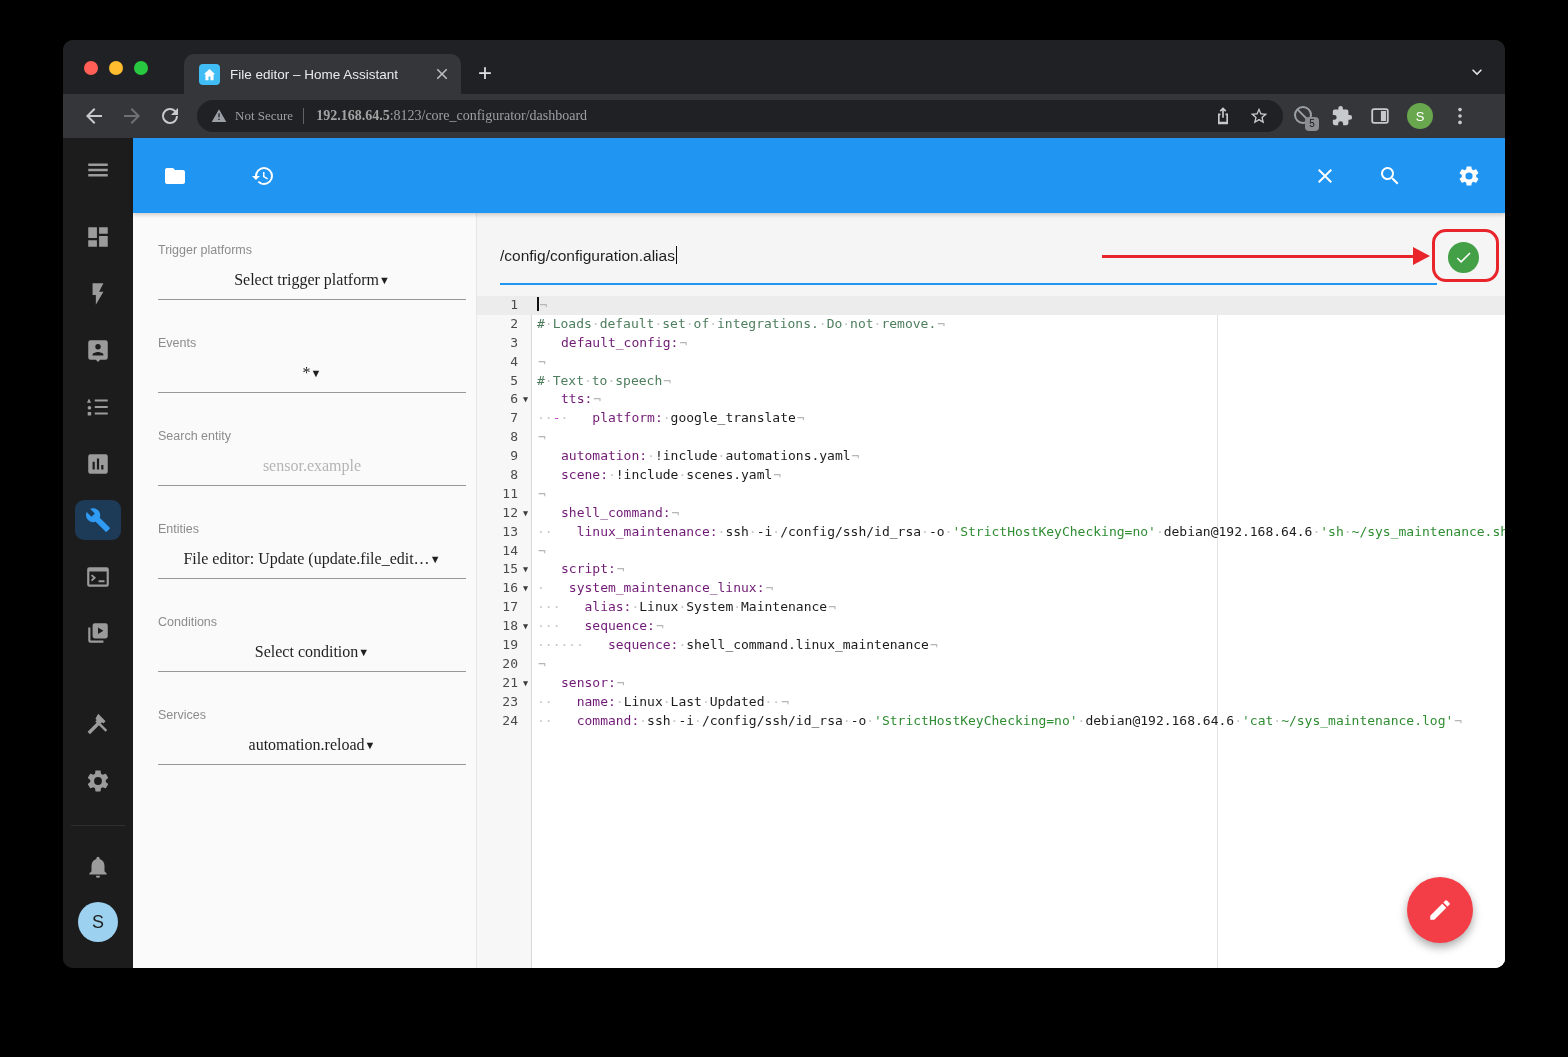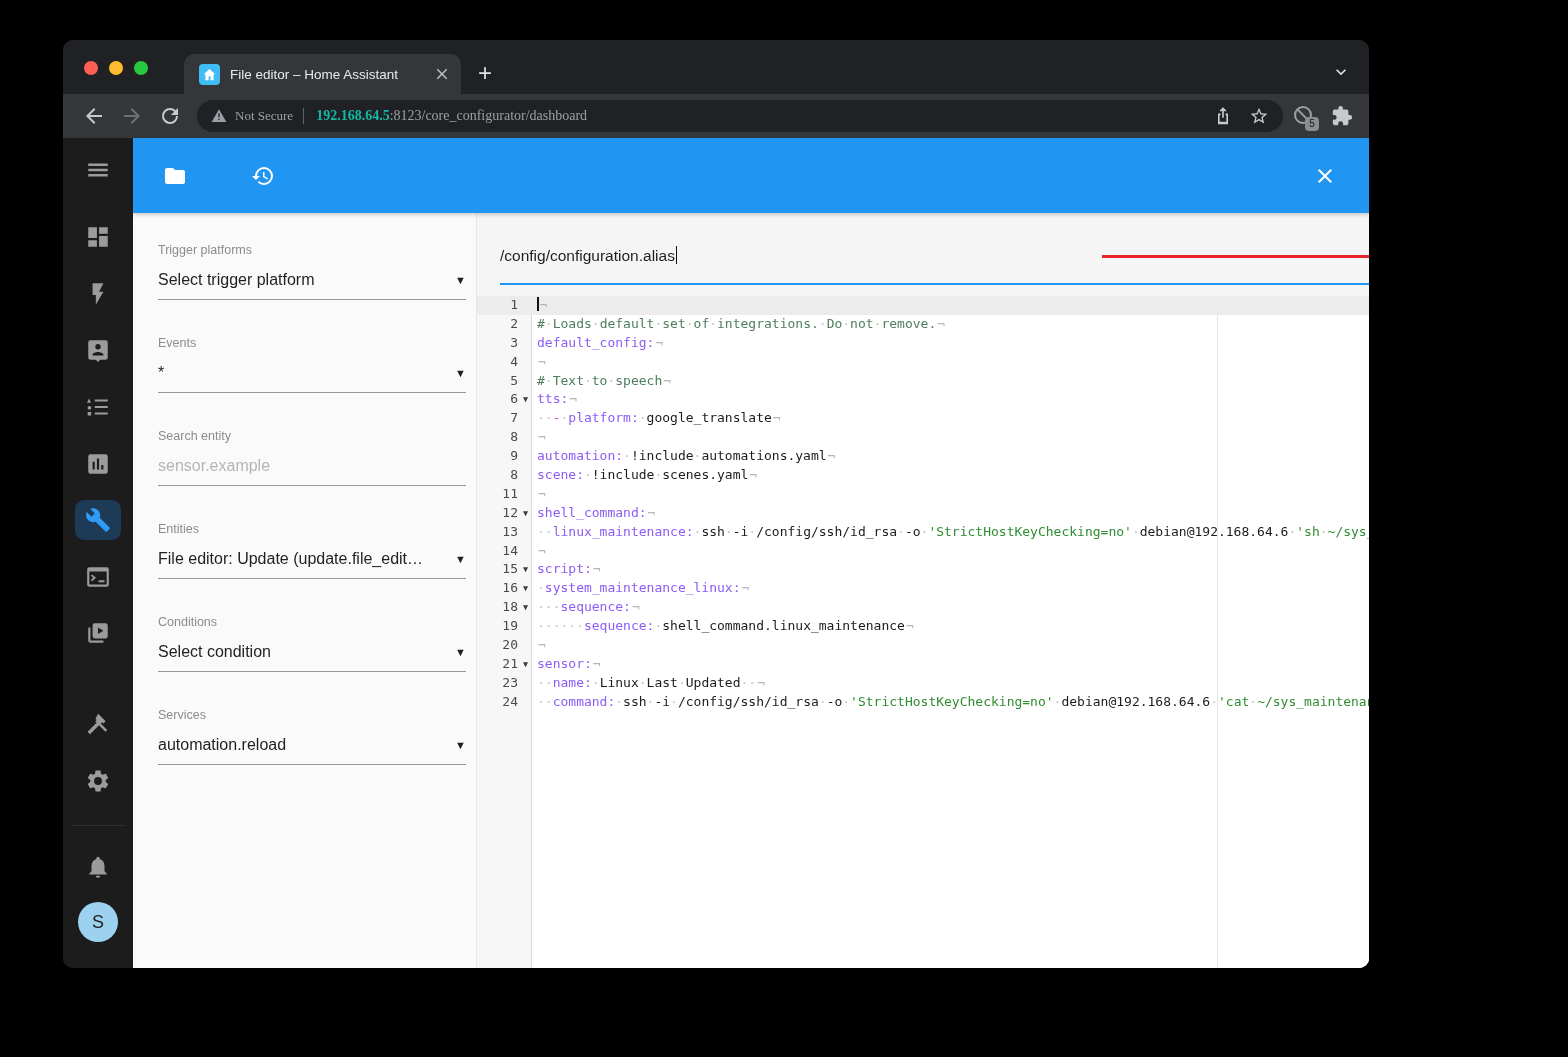--- a/index.html
+++ b/index.html
@@ -1,18 +1,18 @@
 <!DOCTYPE html>
 <html><head>
 <meta charset="utf-8">
 <style>
   * { margin:0; padding:0; box-sizing:border-box; }
   html,body { width:1568px; height:1057px; background:#000; overflow:hidden;
               font-family:"Liberation Sans", sans-serif; }
-  .window { position:absolute; left:63px; top:40px; width:1306px; height:928px;
+  .window { position:absolute; left:63px; top:40px; width:1442px; height:928px;
             border-radius:10px; overflow:hidden; background:#202124; }
 
   
   .tabstrip { position:relative; height:54px; background:#202124; }
   .traffic { position:absolute; left:21px; top:21px; display:flex; gap:11px; }
   .dot { width:14px; height:14px; border-radius:50%; }
   .dot.r{background:#ff5f57}.dot.y{background:#febc2e}.dot.g{background:#28c840}
   .tab { position:absolute; left:121px; top:14px; width:277px; height:40px; background:#35363a;
          border-radius:10px 10px 0 0; display:flex; align-items:center; padding:0 10px 0 15px; gap:10px; }
   .favicon { width:21px; height:21px; border-radius:4px; background:#41bdf5; flex:none;
@@ -26,21 +26,21 @@
   
   .urlbar { height:44px; background:#35363a; display:flex; align-items:center; padding:0 12px; }
   .navic { width:24px; height:24px; color:#c7cacd; margin:0 7px; flex:none; }
   .navic.dim { color:#6e7175; }
   .omnibox { width:1086px; height:32px; margin-left:8px; background:#202124; border-radius:16px;
              display:flex; align-items:center; padding:0 14px; flex:none;font-family:Liberation Serif, serif; }
   .warnic { width:16px; height:16px; color:#9aa0a6; flex:none; }
   .notsecure { color:#9aa0a6; font-size:13px; margin:0 10px 0 8px; white-space:nowrap; }
   .obdiv { width:1px; height:16px; background:#5f6368; margin-right:12px; }
   .urltext { flex:1; font-size:14px; white-space:nowrap; overflow:hidden; }
-  .urlhost { color:#14b8a6; font-weight:700; }
+  .urlhost { color:#a3a3a3; font-weight:700; }
   .urlpath { color:#9aa0a6; }
   .pillic { width:20px; height:20px; color:#c7cacd; margin-left:16px; flex:none; }
   .extgrp { position:relative; width:24px; height:24px; color:#9aa0a6; margin:0 8px; flex:none; }
   .extbadge { position:absolute; right:-4px; bottom:-3px; min-width:14px; height:14px; background:#8a8d91;
               color:#17181a; border-radius:4px; font-size:10px; line-height:14px; text-align:center; padding:0 2px; }
   .rtic { width:22px; height:22px; color:#c7cacd; margin:0 8px; flex:none; }
   .avatar { width:26px; height:26px; border-radius:50%; background:#69a74e; color:#fff; font-size:13px;
             display:flex; align-items:center; justify-content:center; margin:0 8px; flex:none; }
 
   
@@ -57,21 +57,21 @@
 
   .main { flex:1; display:flex; flex-direction:column; }
   .bluebar { position:relative; height:75px; background:#2095f2; flex:none; box-shadow:0 2px 4px rgba(0,0,0,.18); z-index:3; }
   .bbi { position:absolute; top:26px; width:24px; height:24px; color:#fff; }
   .bbi svg { width:100%; height:100%; }
 
   .body { flex:1; display:flex; background:#fafafa; }
   .panel { width:344px; position:relative; background:#fafafa; border-right:1px solid #e6e6e6; flex:none; }
   .fg { position:absolute; left:25px; right:10px; }
   .fglabel { font-size:12.5px; color:#8c8c8c; }
-  .fgrow { margin-top:11px; height:24px; display:flex; align-items:center; justify-content:space-between; }
+  .fgrow { margin-top:11px; height:24px; display:flex; align-items:center; justify-content:center;font-family:Liberation Serif, serif; }
   .fgvalue { font-size:16px; color:#1f1f1f; white-space:nowrap; overflow:hidden; max-width:282px; }
   .fgvalue.ph { color:#b5b5b5; }
   .fgarrow { font-size:11px; color:#1f1f1f; }
   .fgline { margin-top:7px; height:1px; background:#979797; }
 
   
   .editorpane { position:relative; flex:1; background:#f5f5f5; overflow:hidden; }
   .filename { position:absolute; left:23px; top:33px; font-size:15.5px; color:#1f1f1f; }
   .fncaret { display:inline-block; width:1.5px; height:18px; background:#111; vertical-align:-3px; margin-left:1px; }
   .fnline { position:absolute; left:23px; top:70px; width:937px; height:2px; background:#2095f2; }
@@ -79,21 +79,21 @@
   .codearea { position:absolute; left:0; right:0; top:83px; bottom:0; background:#fff; }
   .gutterbg { position:absolute; left:0; top:0; bottom:0; width:55px; background:#f7f7f7; border-right:1px solid #d8d8d8; }
   .ruler { position:absolute; left:740px; top:0; bottom:0; width:1px; background:#e4e4e4; }
   .lines { position:absolute; left:0; right:0; top:0; font-family:"DejaVu Sans Mono", monospace;
            font-size:13px; line-height:18.9px; }
   .line { display:flex; height:18.9px; position:relative; }
   .line.active { background:#ececec; }
   .ln { width:41px; flex:none; text-align:right; color:#4a4a4a; font-size:13px; }
   .fold { width:15px; flex:none; font-size:8.5px; color:#3c3c3c; text-align:center; line-height:19px; }
   .lc { flex:1; white-space:pre; overflow:hidden; padding-left:4px; color:#1c1c1c; }
-  .tk-k { color:#8b5cf6; } .tk-c { color:#4e7e5e; } .tk-s { color:#2f8d32; }
+  .tk-k { color:#701a75;margin-left:24px; } .tk-c { color:#4e7e5e; } .tk-s { color:#2f8d32; }
   .tk-d { color:#c44fc4; } .tk-p { color:#1c1c1c; }
   .ws { color:#c4c4c4; } .ret { color:#b6b6b6; margin-left:1px; }
   .ccaret { display:inline-block; width:1.5px; height:14px; background:#111; vertical-align:-2px; }
 
   
   .ann-line { position:absolute; left:625px; top:42px; width:316px; height:3px; background:#e8252b; z-index:6; }
   .ann-head { position:absolute; left:936px; top:34px; width:0; height:0; border-left:17px solid #e8252b;
               border-top:9.5px solid transparent; border-bottom:9.5px solid transparent; z-index:6; }
   .ann-rect { position:absolute; left:955px; top:16px; width:67px; height:53px; border:3.5px solid #e8252b;
               border-radius:14px; z-index:6; }
@@ -421,20 +421,25 @@
                   <div class="ln">15</div>
                   <div class="fold">▼</div>
                   <div class="lc"><span class="tk-k">script:</span><span class="ret">¬</span></div>
                 </div>
                 <div class="line">
                   <div class="ln">16</div>
                   <div class="fold">▼</div>
                   <div class="lc"><span class="tk-p"><span class="ws">·</span></span><span class="tk-k">system_maintenance_linux:</span><span class="ret">¬</span></div>
                 </div>
                 <div class="line">
+                  <div class="ln">17</div>
+                  <div class="fold"></div>
+                  <div class="lc"><span class="tk-p"><span class="ws">·</span><span class="ws">·</span><span class="ws">·</span></span><span class="tk-k">alias:</span><span class="tk-p"><span class="ws">·</span>Linux<span class="ws">·</span>System<span class="ws">·</span>Maintenance</span><span class="ret">¬</span></div>
+                </div>
+                <div class="line">
                   <div class="ln">18</div>
                   <div class="fold">▼</div>
                   <div class="lc"><span class="tk-p"><span class="ws">·</span><span class="ws">·</span><span class="ws">·</span></span><span class="tk-k">sequence:</span><span class="ret">¬</span></div>
                 </div>
                 <div class="line">
                   <div class="ln">19</div>
                   <div class="fold"></div>
                   <div class="lc"><span class="tk-p"><span class="ws">·</span><span class="ws">·</span><span class="ws">·</span><span class="ws">·</span><span class="ws">·</span><span class="ws">·</span></span><span class="tk-k">sequence:</span><span class="tk-p"><span class="ws">·</span>shell_command.linux_maintenance</span><span class="ret">¬</span></div>
                 </div>
                 <div class="line">

